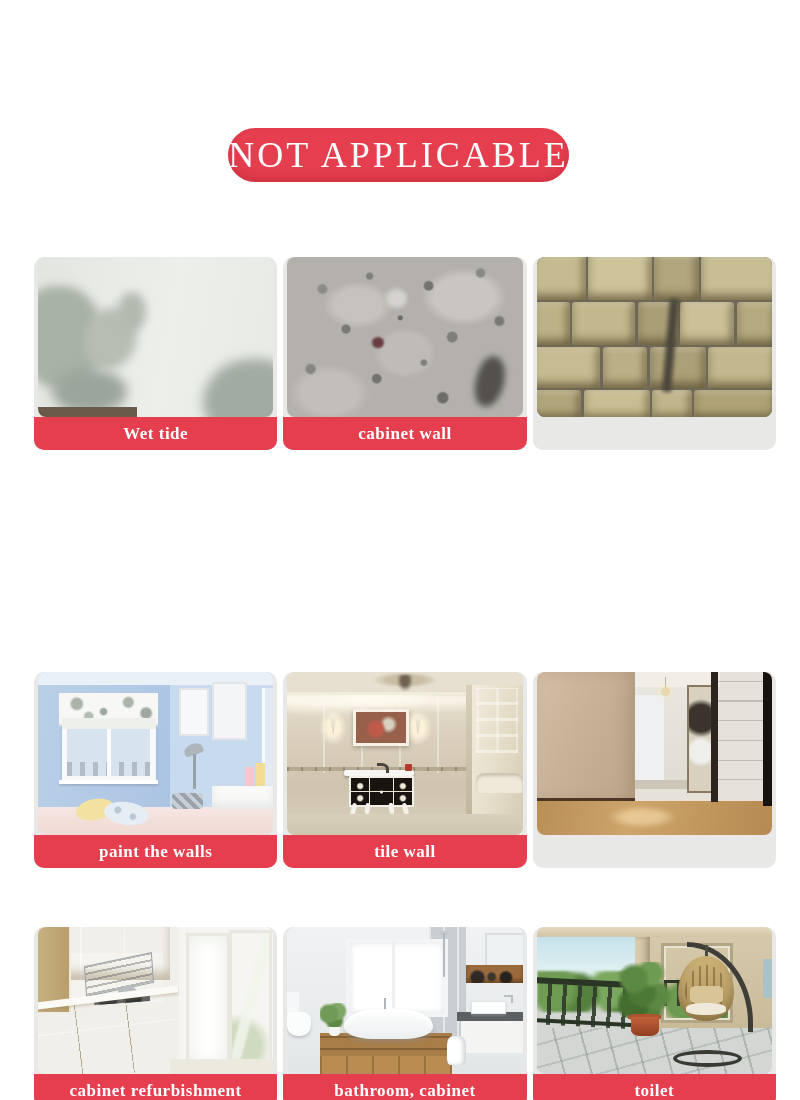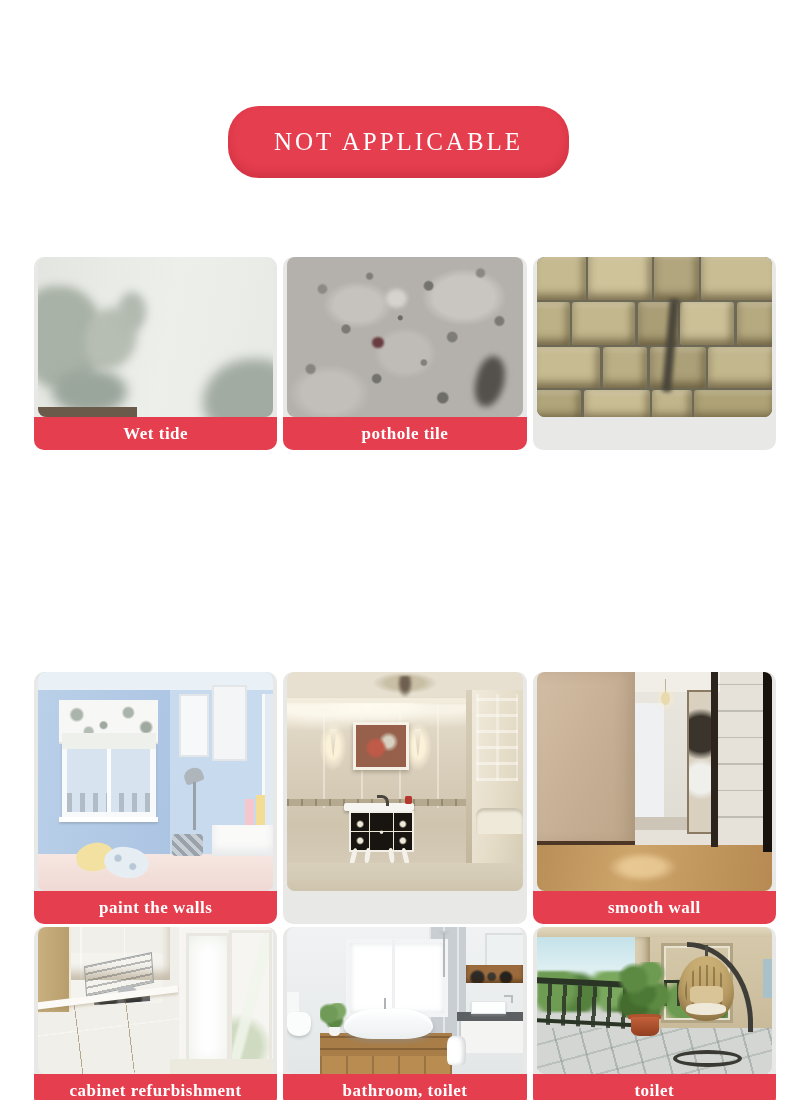--- a/index.html
+++ b/index.html
@@ -2,27 +2,27 @@
 <html><head>
 <meta charset="utf-8">
 <style>
   html,body{margin:0;padding:0;background:#ffffff;}
   .page{position:relative;width:800px;height:1100px;background:#ffffff;overflow:hidden;
         font-family:"Liberation Serif","DejaVu Serif",serif;}
   
   .pill{position:absolute;left:228px;width:341px;background:#e53e4e;border-radius:31px;
         display:flex;align-items:center;justify-content:center;color:#fff;
         box-shadow:inset 0 -5px 8px rgba(150,20,35,.25);}
-  .pill-1{top:106px;height:72px;font-size:25px;letter-spacing:3px;}
+  .pill-1{top:128px;height:54px;font-size:36px;letter-spacing:3px;}
   .pill-2{top:493px;height:61px;font-size:33px;letter-spacing:1px;}
   .pill span{white-space:nowrap;}
   
   .row{position:absolute;left:34px;width:742px;display:flex;gap:6px;}
   .row-1{top:257px;height:193px;}
-  .row-2{top:672px;height:252px;}
+  .row-2{top:672px;height:196px;}
   .row-3{top:927px;height:180px;}
   .card{position:relative;flex:1;height:100%;border-radius:10px;overflow:hidden;background:#e8e8e6;margin:0;}
   .photo{position:absolute;left:4px;right:4px;top:0;bottom:33px;border-radius:8px;overflow:hidden;}
   .photo div{position:absolute;}
   .cap{position:absolute;left:0;right:0;bottom:0;height:33px;background:#e53e4e;
        display:flex;align-items:center;justify-content:center;}
   .cap span{color:#ffffff;font-size:17px;font-weight:bold;letter-spacing:.5px;white-space:nowrap;}
   
   .s-wet{background:linear-gradient(100deg,#e3e6e0 0%,#edefeb 55%,#e7eae5 100%);}
   .wet-b1{left:-6%;top:18%;width:34%;height:64%;background:#a9b2a7;border-radius:40% 60% 55% 45%;filter:blur(5px);}
@@ -284,21 +284,21 @@
       </figcaption>
     </figure>
 
     <figure class="card">
       <div class="photo s-pothole">
         <div class="pot-light"></div>
         <div class="pot-spot"></div>
         <div class="pot-blotch"></div>
       </div>
       <figcaption class="cap">
-        <span>pothole tile</span>
+        <span>cabinet wall</span>
       </figcaption>
     </figure>
 
     <figure class="card">
       <div class="photo s-bumpy">
         <div class="bk k1"></div>
         <div class="bk k2"></div>
         <div class="bk k3"></div>
         <div class="bk k4"></div>
         <div class="bk k5"></div>
@@ -372,42 +372,42 @@
         <div class="tl-leg1"></div>
         <div class="tl-leg2"></div>
         <div class="tl-leg3"></div>
         <div class="tl-leg4"></div>
         <div class="tl-div"></div>
         <div class="tl-right"></div>
         <div class="tl-rwin"></div>
         <div class="tl-tub"></div>
         <div class="tl-floor"></div>
       </div>
+      <figcaption class="cap">
+        <span>tile wall</span>
+      </figcaption>
     </figure>
 
     <figure class="card">
       <div class="photo s-smooth">
         <div class="sm-ceil"></div>
         <div class="sm-hall"></div>
         <div class="sm-hall2"></div>
         <div class="sm-ffloor"></div>
         <div class="sm-cord"></div>
         <div class="sm-lamp"></div>
         <div class="sm-wall"></div>
         <div class="sm-base"></div>
         <div class="sm-floor"></div>
         <div class="sm-sheen"></div>
         <div class="sm-cab"></div>
         <div class="sm-pill"></div>
         <div class="sm-ward"></div>
         <div class="sm-edge"></div>
       </div>
-      <figcaption class="cap">
-        <span>smooth wall</span>
-      </figcaption>
     </figure>
   </div>
 
   <div class="row row-3">
 
     <figure class="card">
       <div class="photo s-cabinet">
         <div class="cb-splash"></div>
         <div class="cb-up"></div>
         <div class="cb-tall"></div>
@@ -444,21 +444,21 @@
         <div class="bt-vc"></div>
         <div class="bt-vcab"></div>
         <div class="bt-basin"></div>
         <div class="bt-fauc2"></div>
         <div class="bt-fauc3"></div>
         <div class="bt-mcab"></div>
         <div class="bt-niche"></div>
         <div class="bt-towel"></div>
       </div>
       <figcaption class="cap">
-        <span>bathroom, toilet</span>
+        <span>bathroom, cabinet</span>
       </figcaption>
     </figure>
 
     <figure class="card">
       <div class="photo s-balcony">
         <div class="bc-sky"></div>
         <div class="bc-trees"></div>
         <div class="bc-wall"></div>
         <div class="bc-open"></div>
         <div class="bc-obars"></div>

